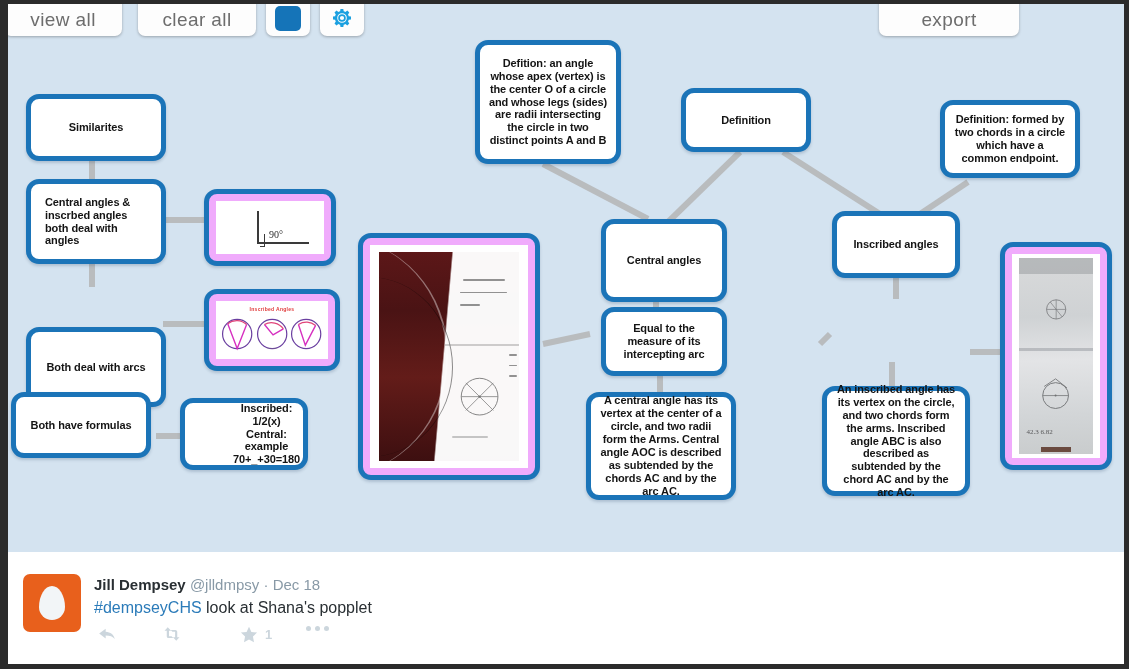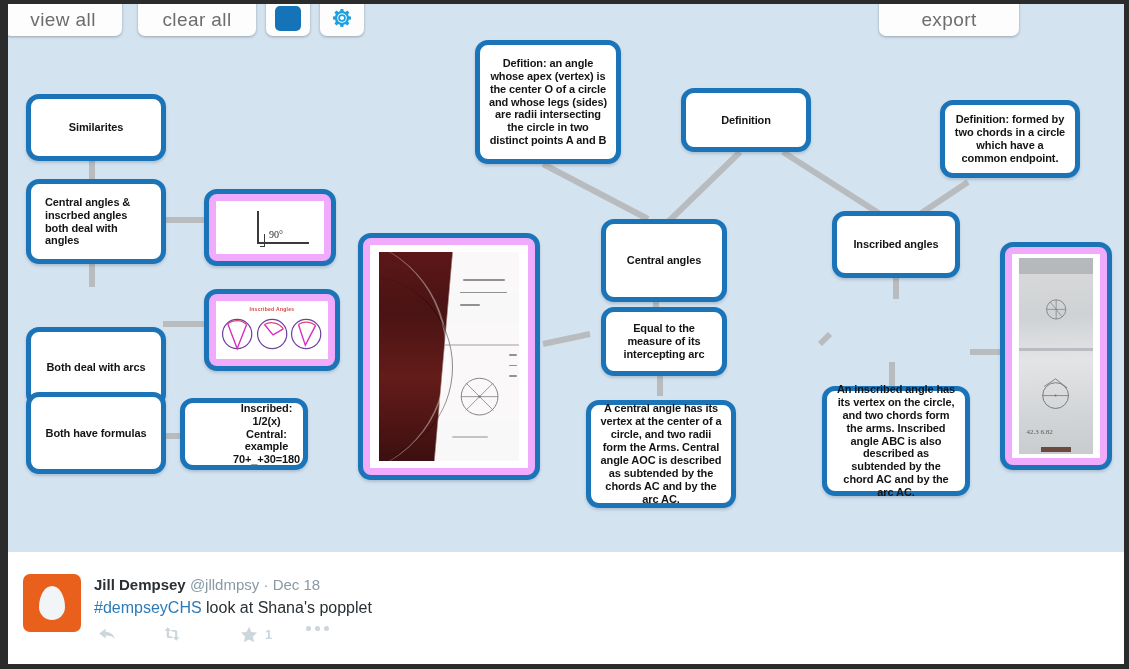--- a/index.html
+++ b/index.html
@@ -181,21 +181,21 @@
           <svg width="36" height="36" viewBox="0 0 40 40">
             <circle cx="20" cy="20" r="17" fill="none" stroke="#6a3fa0" stroke-width="1.4"></circle>
             <path d="M11 9 L19 33 L31 10" fill="none" stroke="#d62fc0" stroke-width="1.6"></path>
             <path d="M11 9 A17 17 0 0 1 31 10" fill="none" stroke="#e0447a" stroke-width="1.4"></path>
           </svg>
         </div>
         <div class="circ-sub">———</div>
       </div>
     </div>
 
-    <div class="popple" style="left:18px;top:388px;width:140px;height:82px;">
+    <div class="popple" style="left:3px;top:388px;width:140px;height:66px;">
       <div class="txt">Both have formulas</div>
     </div>
 
     <div class="popple" style="left:172px;top:394px;width:128px;height:72px;padding-left:45px;">
       <div class="txt" style="white-space:pre-line;">Inscribed: 1/2(x)
 Central: example
 70+_+30=180</div>
     </div>
 
     <div class="popple" style="left:467px;top:36px;width:146px;height:124px;">
@@ -228,21 +228,21 @@
     </div>
 
     <div class="popple" style="left:593px;top:215px;width:126px;height:83px;">
       <div class="txt">Central angles</div>
     </div>
 
     <div class="popple" style="left:593px;top:303px;width:126px;height:69px;">
       <div class="txt">Equal to the measure of its intercepting arc</div>
     </div>
 
-    <div class="popple" style="left:578px;top:388px;width:150px;height:108px;margin-top:8px;">
+    <div class="popple" style="left:578px;top:388px;width:150px;height:108px;">
       <div class="txt">A central angle has its vertex at the center of a circle, and two radii form the Arms. Central angle AOC is described as subtended by the chords AC and by the arc AC.</div>
     </div>
 
     <div class="popple" style="left:673px;top:84px;width:130px;height:64px;">
       <div class="txt">Definition</div>
     </div>
 
     <div class="popple" style="left:932px;top:96px;width:140px;height:78px;">
       <div class="txt">Definition: formed by two chords in a circle which have a common endpoint.</div>
     </div>

